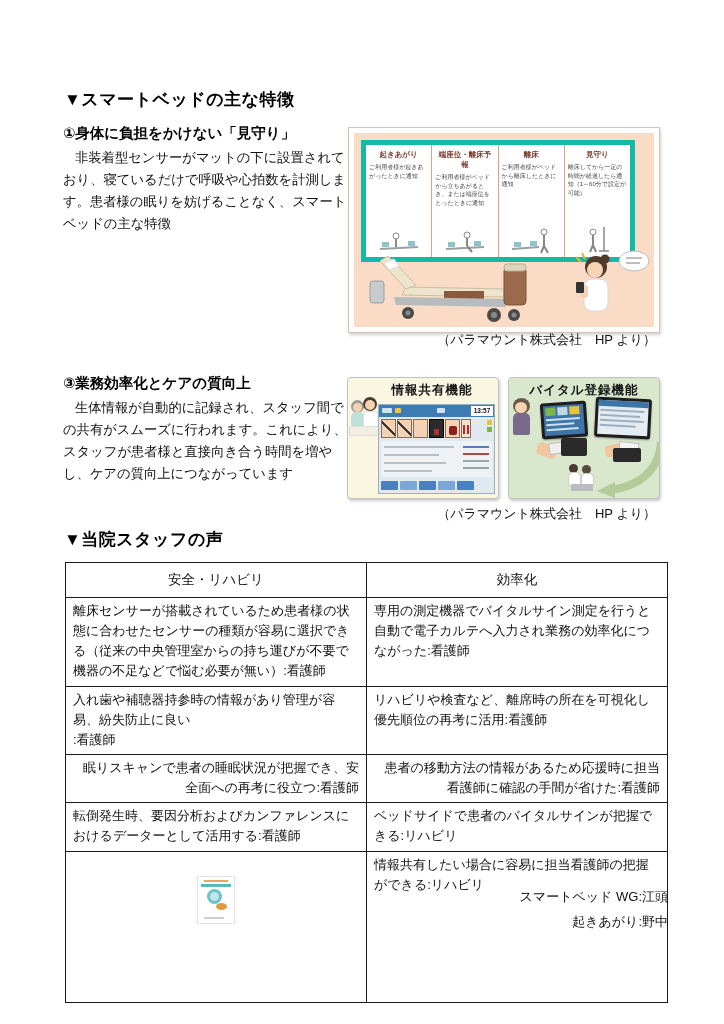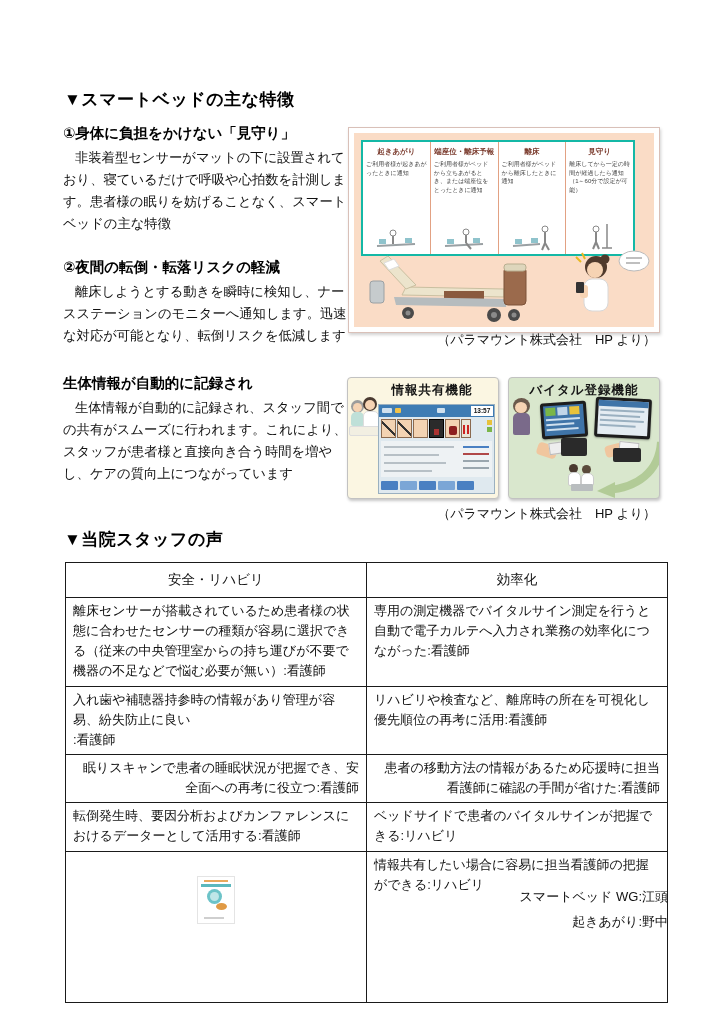--- a/index.html
+++ b/index.html
@@ -15,21 +15,21 @@
   .feature-body{font-size:13.3px;line-height:1.66;text-indent:12px;color:#111;}
   #feature-1{top:124px;}
   #feature-2{top:258px;}
   #feature-3{top:374px;}
 
   
   .figure1{position:absolute;left:348px;top:127px;width:312px;height:206px;background:#fff;
            border:1px solid #d9c0b8;box-shadow:1px 2px 3px rgba(0,0,0,.18);padding:5px;box-sizing:border-box;}
   .figure1-inner{width:100%;height:100%;background:#fadcc6;position:relative;}
   .bed-table{position:absolute;left:7px;top:7px;right:19px;height:112px;background:#fff;
-             border:2px solid #14b8a6;display:flex;}
+             border:5px solid #14b8a6;display:flex;}
   .bed-col{flex:1;border-right:1px solid #e2a183;padding:3px 3px 2px;display:flex;flex-direction:column;align-items:center;box-sizing:border-box;}
   .bed-col:last-child{border-right:none;}
   .bed-col-title{font-size:7.5px;font-weight:bold;color:#7a3a2c;margin:2px 0 3px;text-align:center;}
   .bed-col-desc{font-size:6px;color:#444;line-height:1.45;text-align:left;}
   .bed-col svg{margin-top:auto;}
   .bed-scene{position:absolute;left:0;bottom:0;width:100%;height:82px;}
 
   .fig-caption{position:absolute;font-size:13px;color:#111;}
   #caption-1{top:331px;right:68px;}
   #caption-2{top:505px;right:68px;}
@@ -104,27 +104,23 @@
 
 <div class="page">
 
   <div class="sec-heading" id="features-heading">▼スマートベッドの主な特徴</div>
 
   <div class="feature" id="feature-1">
     <div class="feature-title">①身体に負担をかけない「見守り」</div>
     <div class="feature-body">非装着型センサーがマットの下に設置されており、寝ているだけで呼吸や心拍数を計測します。患者様の眠りを妨げることなく、スマートベッドの主な特徴</div>
   </div>
 
-  <div class="feature" id="feature-2">
-    <div class="feature-title">②夜間の転倒・転落リスクの軽減</div>
-    <div class="feature-body">離床しようとする動きを瞬時に検知し、ナースステーションのモニターへ通知します。迅速な対応が可能となり、転倒リスクを低減します</div>
-  </div>
 
   <div class="feature" id="feature-3">
-    <div class="feature-title">生体情報が自動的に記録され</div>
+    <div class="feature-title">③業務効率化とケアの質向上</div>
     <div class="feature-body">生体情報が自動的に記録され、スタッフ間での共有がスムーズに行われます。これにより、スタッフが患者様と直接向き合う時間を増やし、ケアの質向上につながっています</div>
   </div>
 
   <div class="figure1">
     <div class="figure1-inner">
       <div class="bed-table">
         <div class="bed-col">
           <div class="bed-col-title">起きあがり</div>
           <div class="bed-col-desc">ご利用者様が起きあがったときに通知</div>
           <svg width="44" height="26" viewBox="0 0 44 26">

